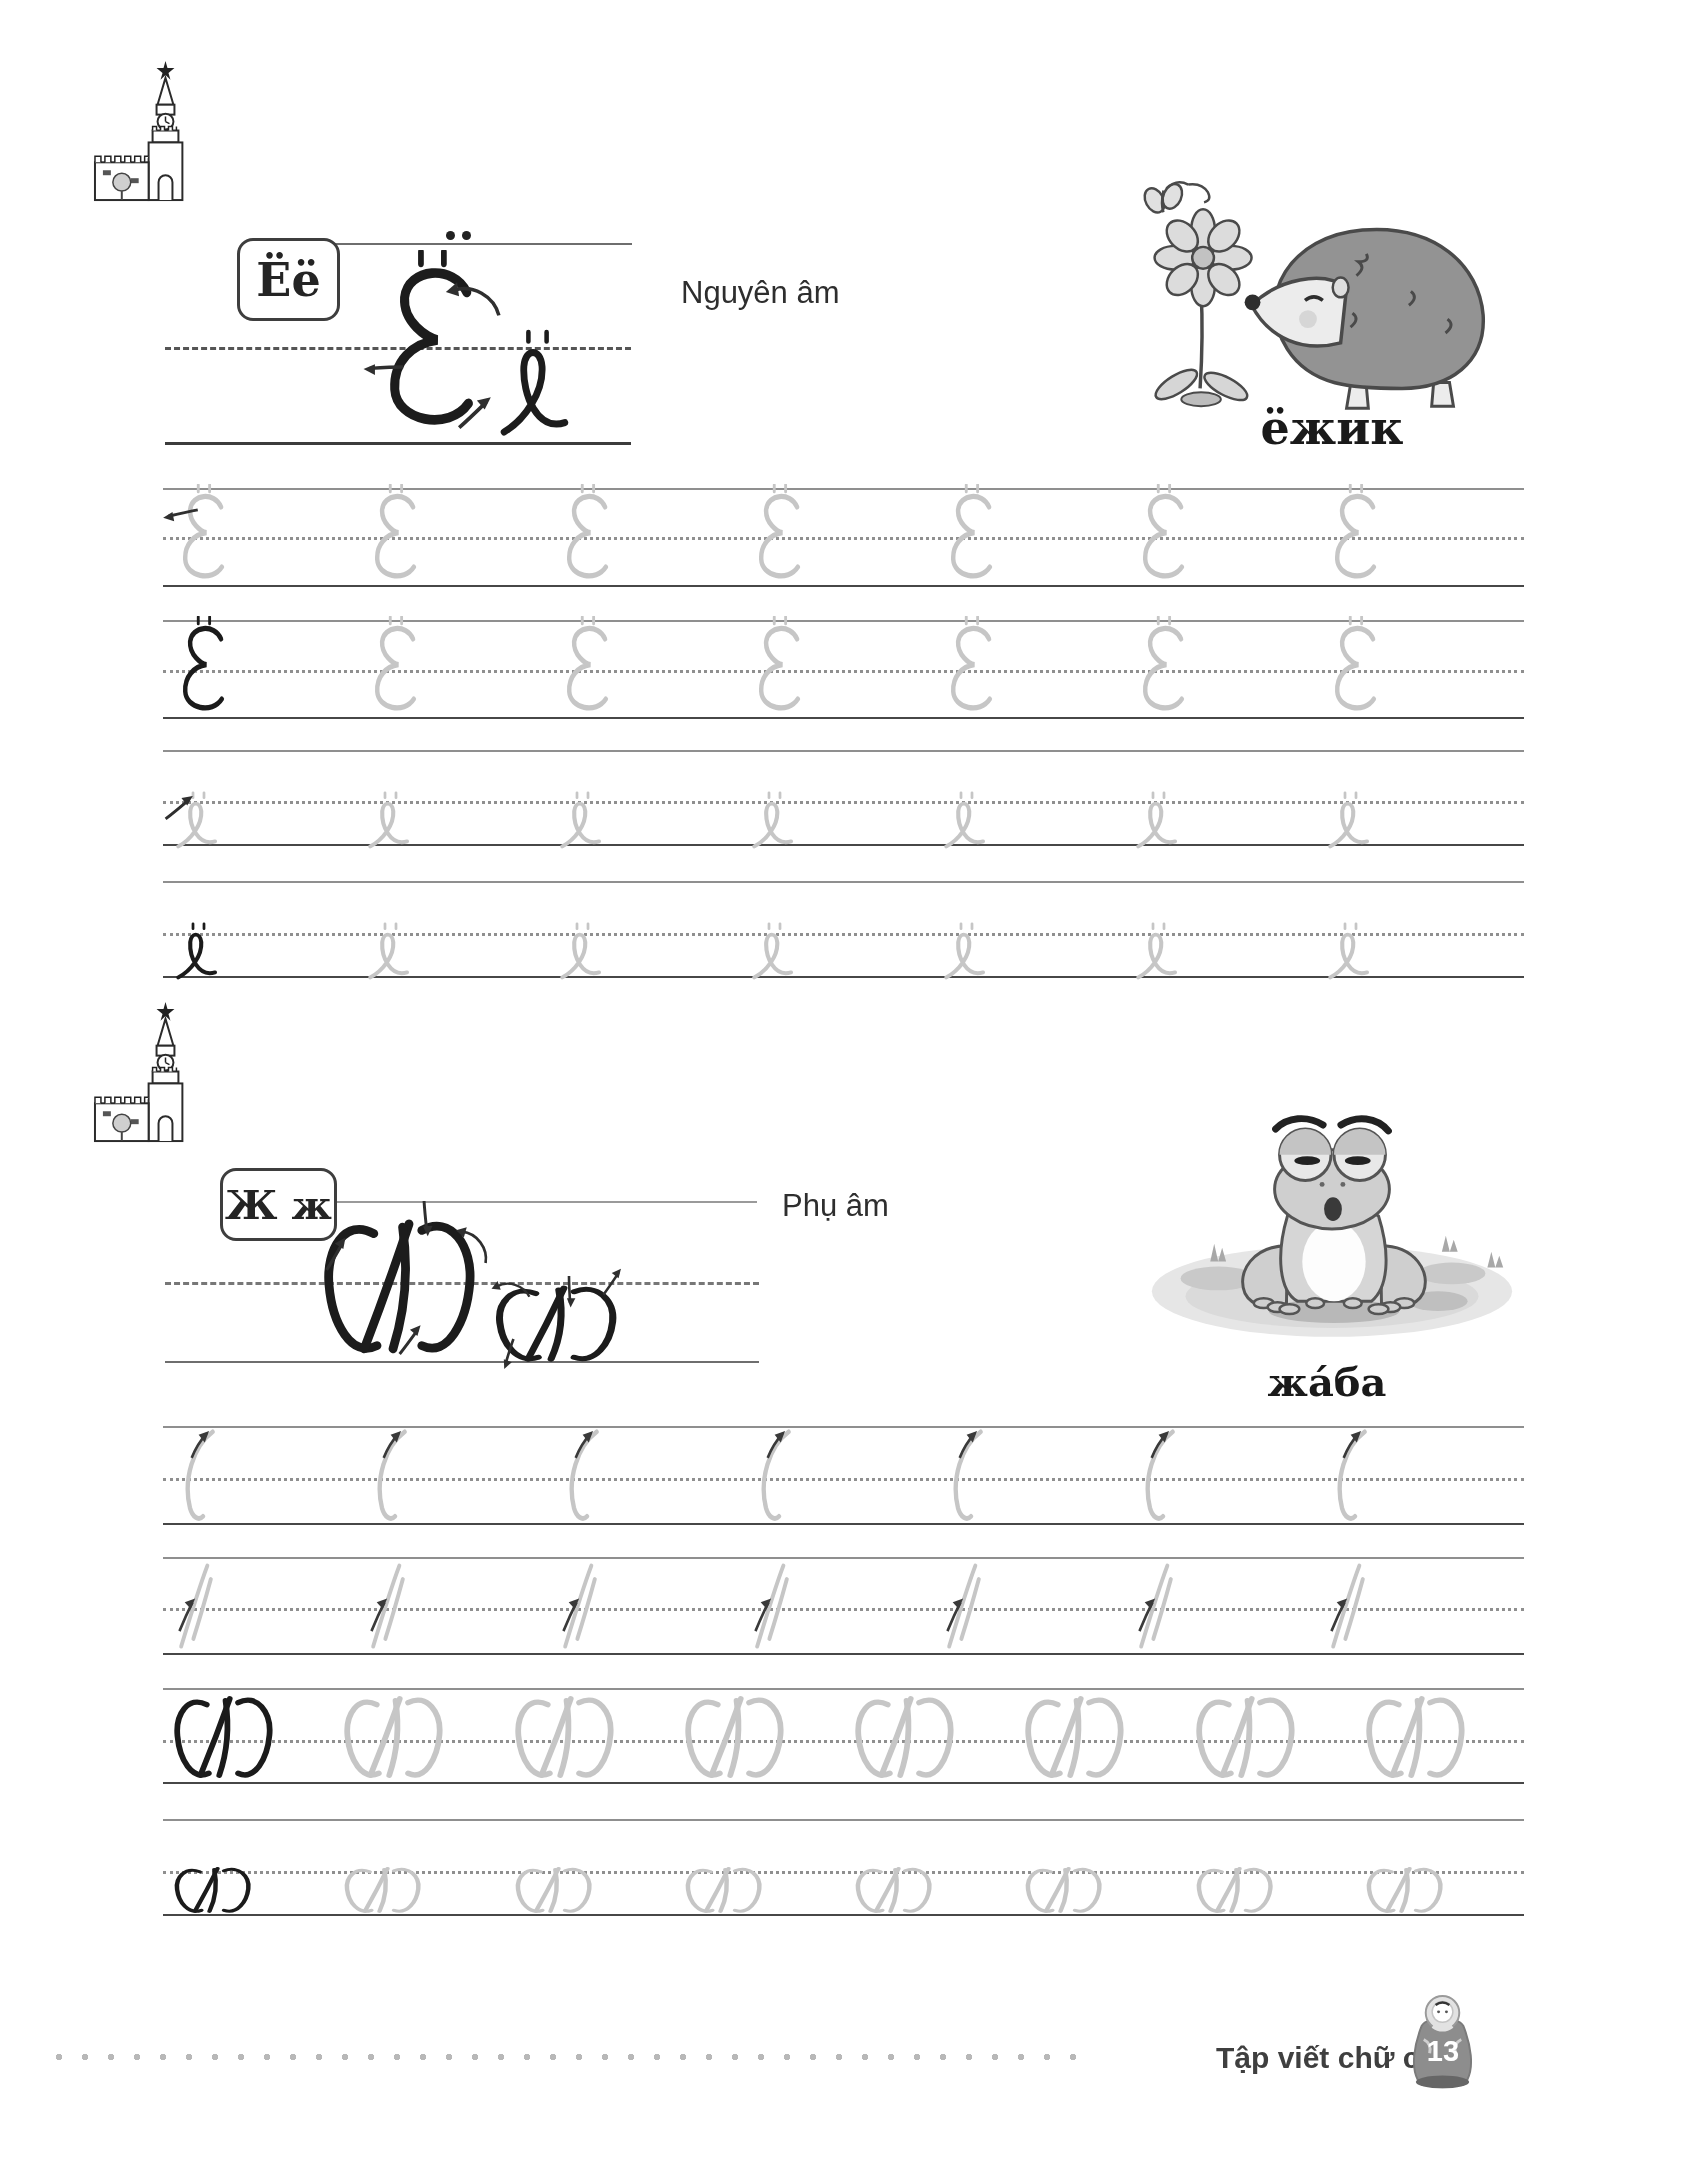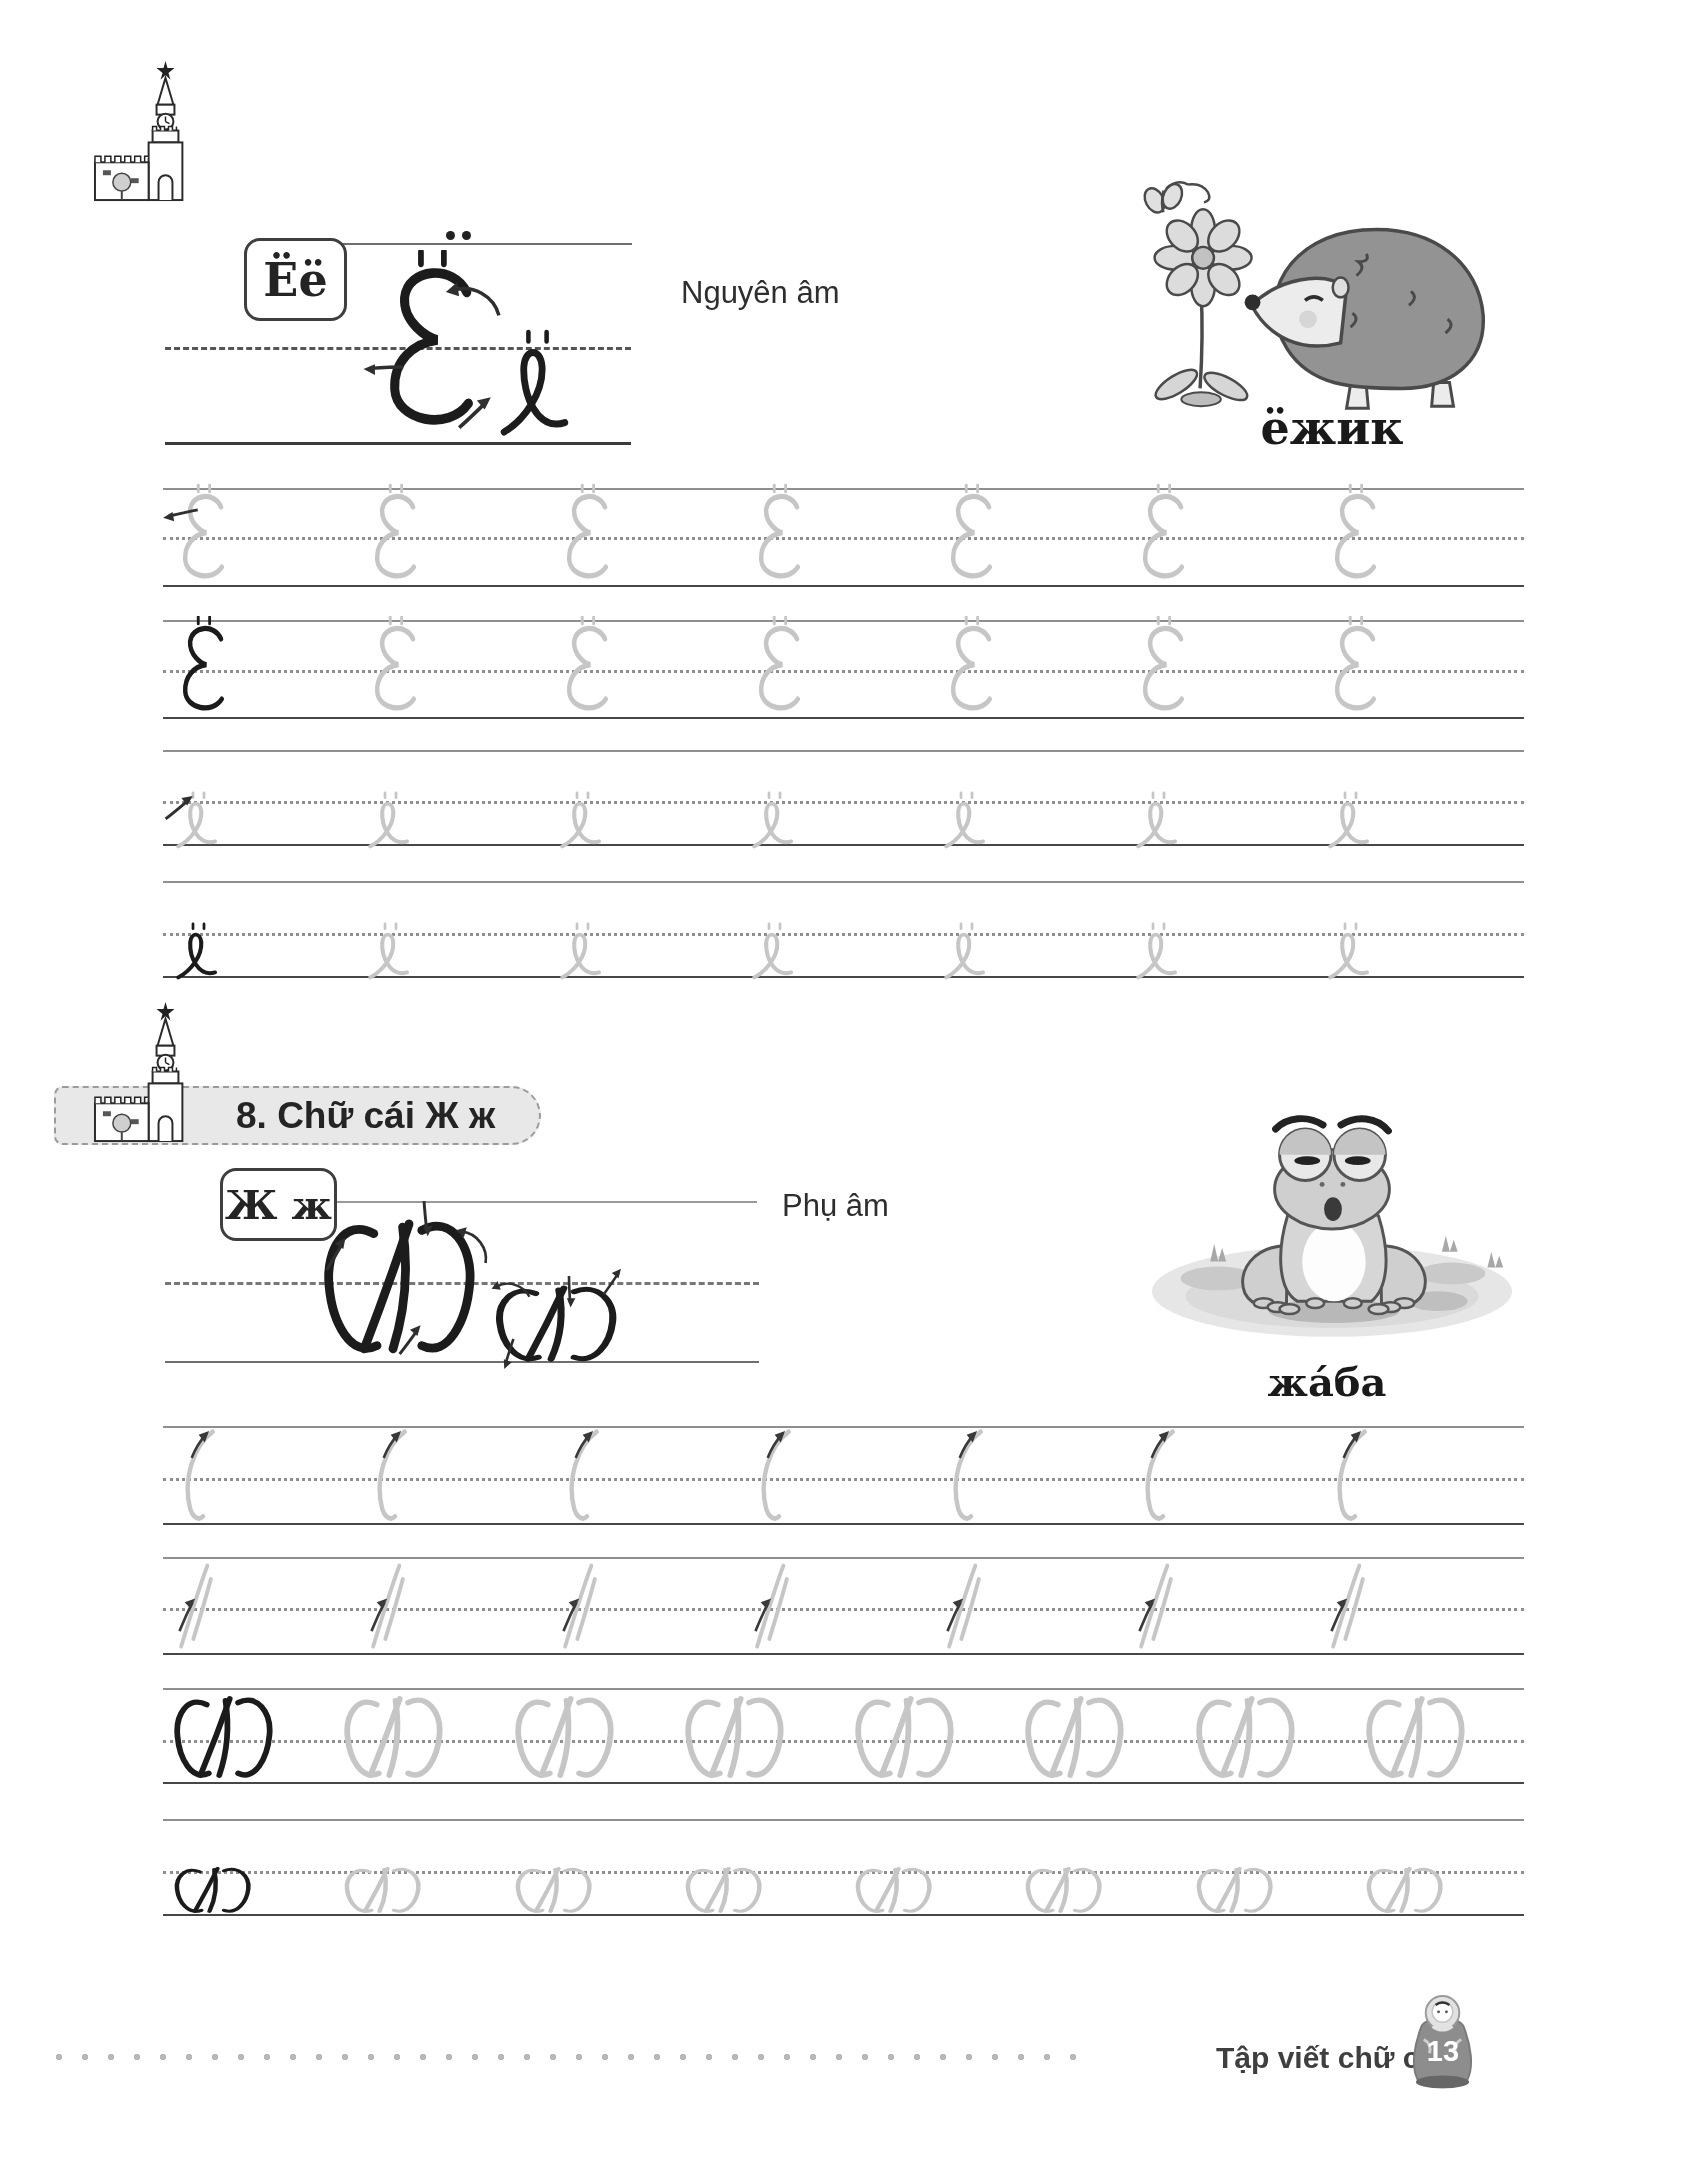--- a/index.html
+++ b/index.html
@@ -195,21 +195,21 @@
         <path d="M20,48 q8,4 6,14 M58,48 q-8,4 -6,14" stroke="#cfcfcf" stroke-width="3" fill="none"></path>
         <ellipse cx="39" cy="91" rx="27" ry="6.5" fill="#666"></ellipse>
       </symbol>
     </defs>
   </svg>
 
   <svg class="tower" style="left:91px;top:59px;" width="149" height="149" viewBox="0 0 150 150">
       <use href="#kremlin-tower"></use>
     </svg>
 
-  <div class="letterbox" style="left:244px;top:238px;width:97px;height:77px;font-size:46px;">Ëë</div>
+  <div class="letterbox" style="left:237px;top:238px;width:97px;height:77px;font-size:46px;">Ëë</div>
 
   <div class="hline" style="left:327px;top:243px;width:305px;height:2px;background:#6e6e6e;"></div>
   <div class="dashline" style="left:165px;top:347px;width:466px;"></div>
   <div class="hline" style="left:165px;top:442px;width:466px;height:3px;background:#3c3c3c;"></div>
 
   <div class="dot" style="left:446px;top:231px;"></div>
   <div class="dot" style="left:462px;top:231px;"></div>
 
   <div class="bigletter" style="left:362px;top:250px;">
     <svg width="131" height="194" viewBox="0 0 80 110" preserveAspectRatio="none">
@@ -390,23 +390,20 @@
           <use href="#glyph-small-yo"></use>
         </svg>
       </div>
       <div class="u" style="left: 1160px; top: 39px; width: 55px; height: 63px;">
         <svg viewBox="0 0 60 75" width="55" height="63" preserveAspectRatio="none">
           <use href="#glyph-small-yo"></use>
         </svg>
       </div>
     </div>
 
-  <div class="banner" style="top:1086px;">
-    <div class="t">8. Chữ cái Ж ж</div>
-  </div>
   <svg class="tower" style="left:91px;top:1000px;" width="149" height="149" viewBox="0 0 150 150">
       <use href="#kremlin-tower"></use>
     </svg>
 
   <div class="letterbox" style="left:220px;top:1168px;width:111px;height:67px;font-size:40px;">Ж ж</div>
 
   <div class="hline" style="left:333px;top:1201px;width:424px;height:2px;background:#9a9a9a;"></div>
   <div class="dashline" style="left:165px;top:1282px;width:594px;border-color:#777;"></div>
   <div class="hline" style="left:165px;top:1361px;width:594px;height:2px;background:#6e6e6e;"></div>
 

